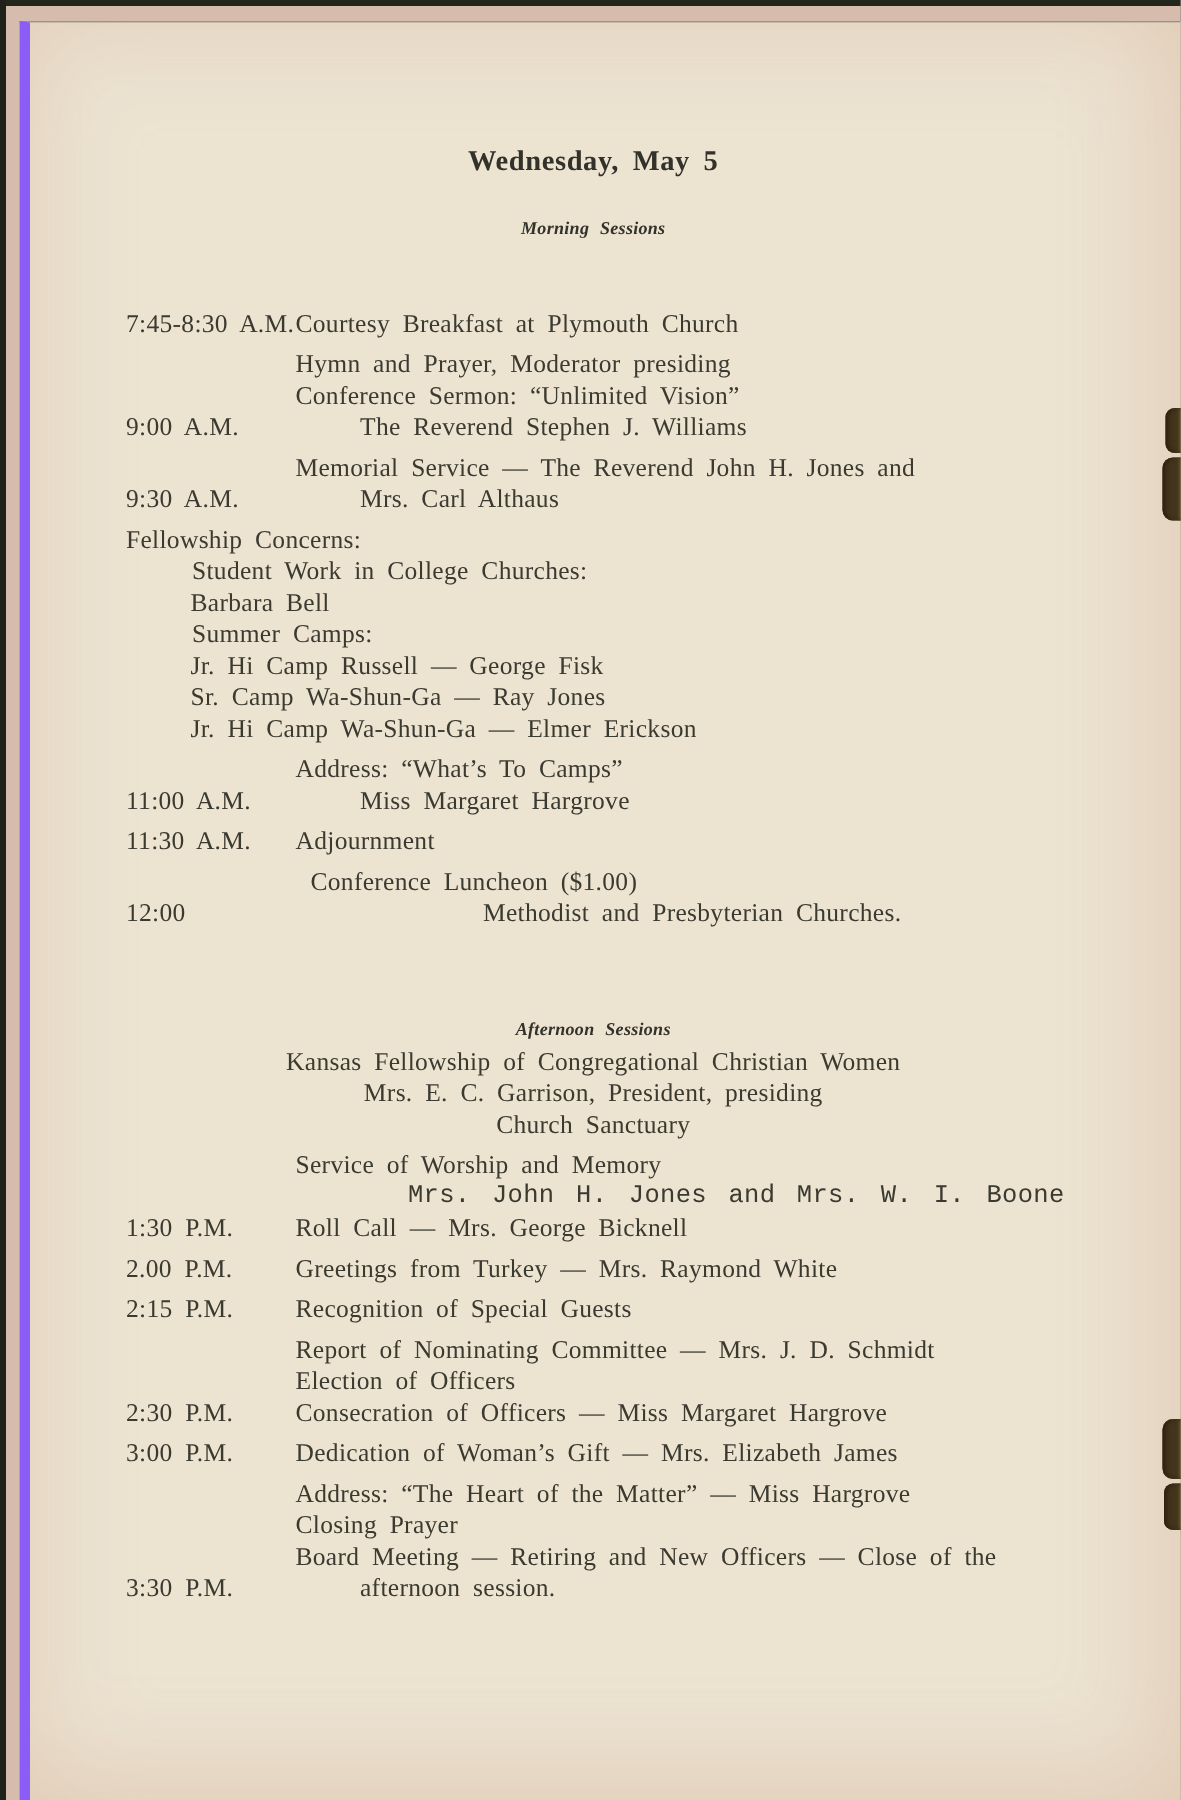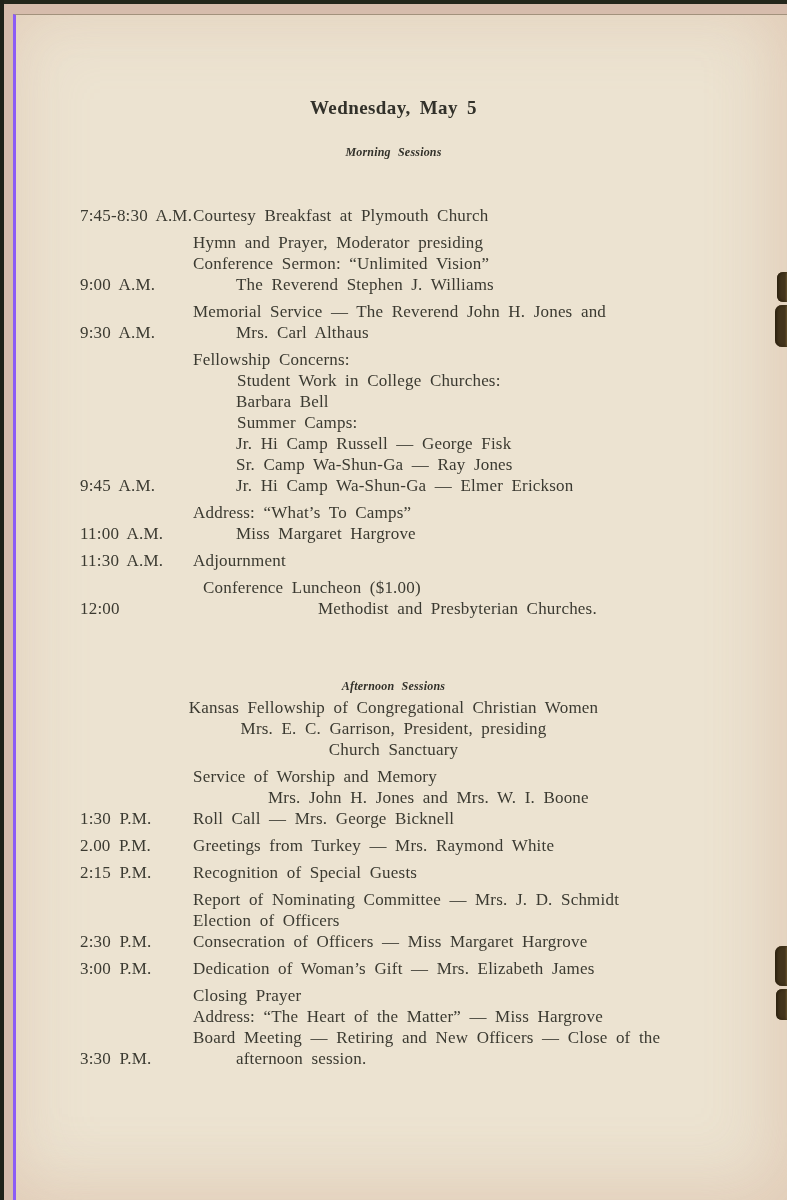--- a/index.html
+++ b/index.html
@@ -8,21 +8,21 @@
     background:#22251a;
     font-family:"Liberation Serif","DejaVu Serif",serif;
   }
   .scan{position:relative;width:787px;height:1200px;}
   .mat{position:absolute;inset:0;background:#d6bcac;}
   .edge-top{position:absolute;top:0;left:0;right:0;height:4px;background:#23261b;}
   .edge-left{position:absolute;top:0;left:0;bottom:0;width:4px;background:#1f2219;}
   .paper{
     position:absolute;left:13px;top:14px;right:0;bottom:0;
     background:#ece3d1;
-    border-left:3px solid #8b5cf6;
+    border-left:7px solid #8b5cf6;
     border-top:1px solid #a2917c;
     box-shadow:inset 0 0 70px rgba(213,176,152,.30), inset -20px -20px 60px rgba(216,182,160,.25);
     padding:82px 67px 0 51px;
     box-sizing:border-box;
     color:#3b3a31;
     font-size:17px;
     letter-spacing:.2px;
     word-spacing:4px;
   }
   .page-title{
@@ -37,21 +37,21 @@
   .schedule{margin-top:42px;padding-left:13px;}
   .schedule.afternoon{margin-top:6px;}
   .entry{display:flex;margin-bottom:6px;align-items:flex-end;}
   .time{width:113px;flex-shrink:0;white-space:nowrap;line-height:21px;font-feature-settings:"onum" 1;}
   .lines{flex:1;}
   .line{white-space:nowrap;line-height:21px;}
   .ind-0{margin-left:0;}
   .ind-1{margin-left:10px;}
   .ind-2{margin-left:44px;}
   .ind-3{margin-left:43px;}
-  .ind-4{margin-left:75px;}
+  .ind-4{margin-left:75px;font-family:Liberation Mono, monospace;}
   .ind-5{margin-left:125px;}
   .intro{}
   .intro .line{text-align:center;}
   .stain{position:absolute;background:#43341c;box-shadow:inset 2px 0 3px #2c2110, inset -1px 0 2px #6b5630;}
   .stain.s1{right:0;top:272px;width:10px;height:30px;border-radius:6px 0 0 6px;}
   .stain.s2{right:0;top:305px;width:12px;height:42px;border-radius:7px 0 0 7px;}
   .stain.s3{right:0;top:946px;width:12px;height:40px;border-radius:7px 0 0 7px;}
   .stain.s4{right:0;top:989px;width:11px;height:31px;border-radius:6px 0 0 6px;}
 </style>
 </head>
@@ -79,21 +79,20 @@
           </div>
         </div>
         <div class="entry">
           <div class="time">9:30 A.M.</div>
           <div class="lines">
             <div class="line ind-0">Memorial Service — The Reverend John H. Jones and</div>
             <div class="line ind-3">Mrs. Carl Althaus</div>
           </div>
         </div>
         <div class="entry">
-          <div class="time">9:45 A.M.</div>
           <div class="lines">
             <div class="line ind-0">Fellowship Concerns:</div>
             <div class="line ind-2">Student Work in College Churches:</div>
             <div class="line ind-3">Barbara Bell</div>
             <div class="line ind-2">Summer Camps:</div>
             <div class="line ind-3">Jr. Hi Camp Russell — George Fisk</div>
             <div class="line ind-3">Sr. Camp Wa-Shun-Ga — Ray Jones</div>
             <div class="line ind-3">Jr. Hi Camp Wa-Shun-Ga — Elmer Erickson</div>
           </div>
         </div>
@@ -156,22 +155,22 @@
         </div>
         <div class="entry">
           <div class="time">3:00 P.M.</div>
           <div class="lines">
             <div class="line ind-0">Dedication of Woman’s Gift — Mrs. Elizabeth James</div>
           </div>
         </div>
         <div class="entry">
           <div class="time">3:30 P.M.</div>
           <div class="lines">
+            <div class="line ind-0">Address: “The Heart of the Matter” — Miss Hargrove</div>
             <div class="line ind-0">Closing Prayer</div>
-            <div class="line ind-0">Address: “The Heart of the Matter” — Miss Hargrove</div>
             <div class="line ind-0">Board Meeting — Retiring and New Officers — Close of the</div>
             <div class="line ind-3">afternoon session.</div>
           </div>
         </div>
       </div>
   </div>
 
   <div class="edge-top"></div>
   <div class="edge-left"></div>
 

